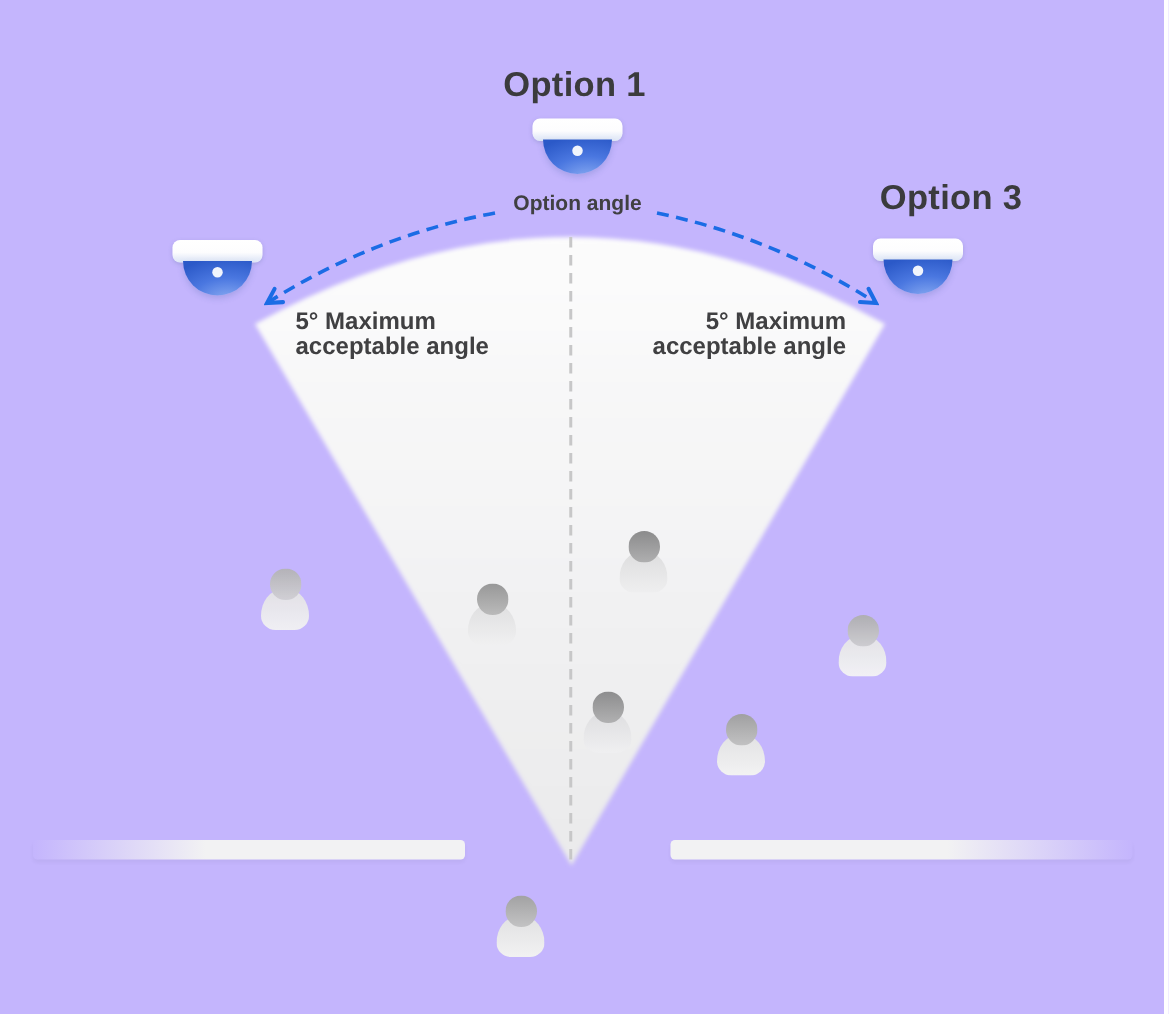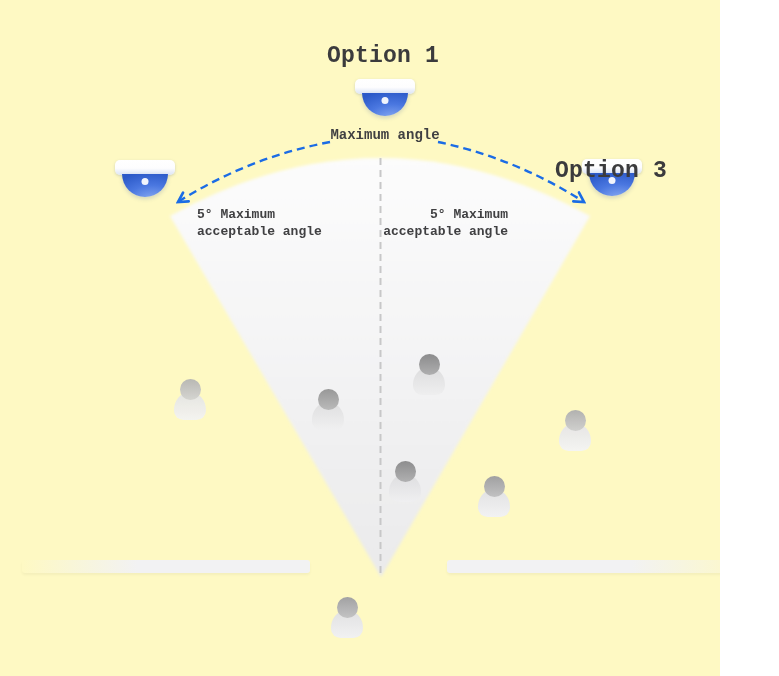--- a/index.html
+++ b/index.html
@@ -1,30 +1,30 @@
 <!DOCTYPE html>
 <html><head>
 <meta charset="utf-8">
 <style>
   html,body { margin:0; padding:0; background:#ffffff; }
   .stage {
-    position:relative; width:720px; height:676px; overflow:hidden;
-    background:#fef9c3; font-family:Liberation Mono, monospace;
+    position:relative; width:776px; height:676px; overflow:hidden;
+    background:#c4b5fd; font-family:Liberation Sans, sans-serif;
   }
   .layer { position:absolute; inset:0; }
   svg.scene { position:absolute; left:0; top:0; }
 
   
   .opt-title {
     position:absolute; transform:translateX(-50%);
     font-weight:700; font-size:23px; color:#3b3b3d;
     letter-spacing:.2px; white-space:nowrap;
   }
   .annot {
-    position:absolute; font-weight:700; font-size:13px; color:#404042;
+    position:absolute; font-weight:700; font-size:16px; color:#404042;
     white-space:nowrap;
   }
   .optimal-angle { transform:translateX(-50%); }
   .max-label { line-height:17px; }
   .max-label.right { text-align:right; }
 
   
   .floor-bar {
     position:absolute; top:560px; height:13px; border-radius:3px;
     box-shadow:0 2px 3px rgba(0,0,0,.045);
@@ -141,23 +141,23 @@
         <div class="p-head" style="background-color: rgb(194, 194, 195);"></div>
         <div class="p-body" style="background-color: rgb(241, 241, 242);"></div>
       </div>
       <div class="person" style="left: 330px; top: 597px; opacity: 1;">
         <div class="p-head" style="background-color: rgb(180, 180, 181);"></div>
         <div class="p-body" style="background-color: rgb(237, 237, 238);"></div>
       </div>
     </div>
 
   <div class="opt-title" style="left:383px; top:43px;">Option 1</div>
-  <div class="opt-title" style="left:611px; top:118px;margin-top:40px;">Option 3</div>
+  <div class="opt-title" style="left:634px; top:118px;">Option 3</div>
 
-  <div class="annot optimal-angle" style="left:385px; top:127px; font-size:14px;">Maximum angle</div>
+  <div class="annot optimal-angle" style="left:385px; top:127px; font-size:14px;">Option angle</div>
 
   <div class="annot max-label" style="left:197px; top:206px;">
     <span>5° Maximum</span><br>
     <span>acceptable angle</span>
   </div>
 
   <div class="annot max-label right" style="right:212px; top:206px;">
     <span>5° Maximum</span><br>
     <span>acceptable angle</span>
   </div>

